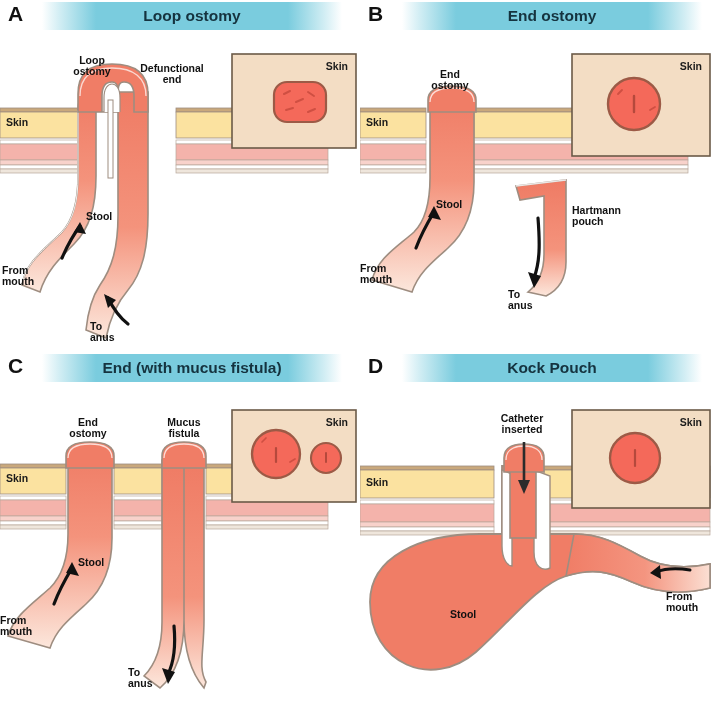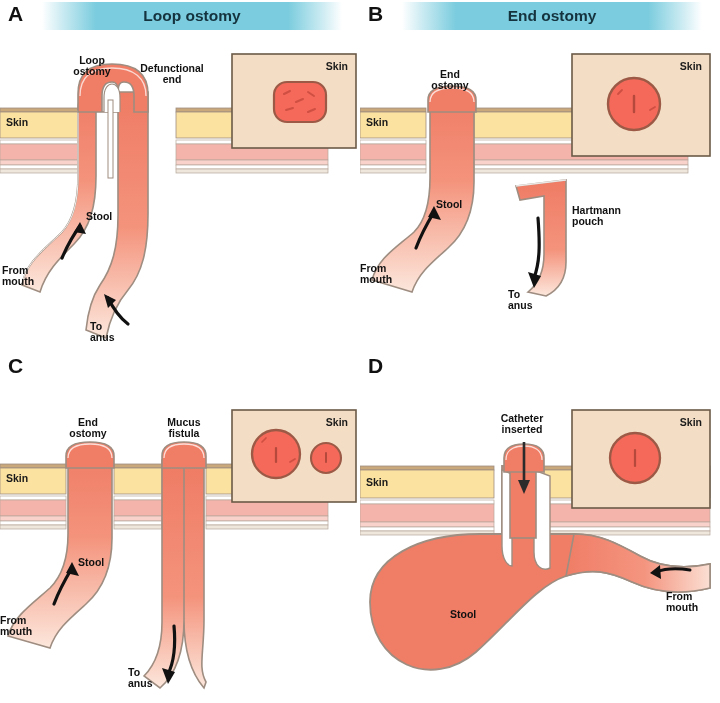--- a/index.html
+++ b/index.html
@@ -238,20 +238,23 @@
         <tspan x="212" dy="0">Hartmann</tspan><tspan x="212" dy="11">pouch</tspan>
       </text>
       <text class="lbl" x="148" y="298">
         <tspan x="148" dy="0">To</tspan><tspan x="148" dy="11">anus</tspan>
       </text>
     </svg>
   </div>
 
   <div class="panel" id="panel-C">
     <div class="panel-letter">C</div>
+    <div class="panel-title-bar">
+      <span class="panel-title">End (with mucus fistula)</span>
+    </div>
     <svg class="panel-svg" viewBox="0 0 360 351">
       <defs>
         <linearGradient id="bowelC1" x1="0" y1="1" x2="0" y2="0">
           <stop offset="0%" stop-color="#fce7dc"></stop>
           <stop offset="55%" stop-color="#f4937c"></stop>
           <stop offset="100%" stop-color="#ef7b64"></stop>
         </linearGradient>
         <linearGradient id="bowelC2" x1="0" y1="0" x2="0" y2="1">
           <stop offset="0%" stop-color="#ef7b64"></stop>
           <stop offset="60%" stop-color="#f4937c"></stop>
@@ -328,20 +331,23 @@
         <tspan x="0" dy="0">From</tspan><tspan x="0" dy="11">mouth</tspan>
       </text>
       <text class="lbl" x="128" y="324">
         <tspan x="128" dy="0">To</tspan><tspan x="128" dy="11">anus</tspan>
       </text>
     </svg>
   </div>
 
   <div class="panel" id="panel-D">
     <div class="panel-letter">D</div>
+    <div class="panel-title-bar">
+      <span class="panel-title">Kock Pouch</span>
+    </div>
     <svg class="panel-svg" viewBox="0 0 360 351">
       <defs>
         <linearGradient id="bowelD1" x1="1" y1="0" x2="0" y2="0">
           <stop offset="0%" stop-color="#fbdfd3"></stop>
           <stop offset="45%" stop-color="#f49580"></stop>
           <stop offset="100%" stop-color="#f07d66"></stop>
         </linearGradient>
       </defs>
 
       <g>

